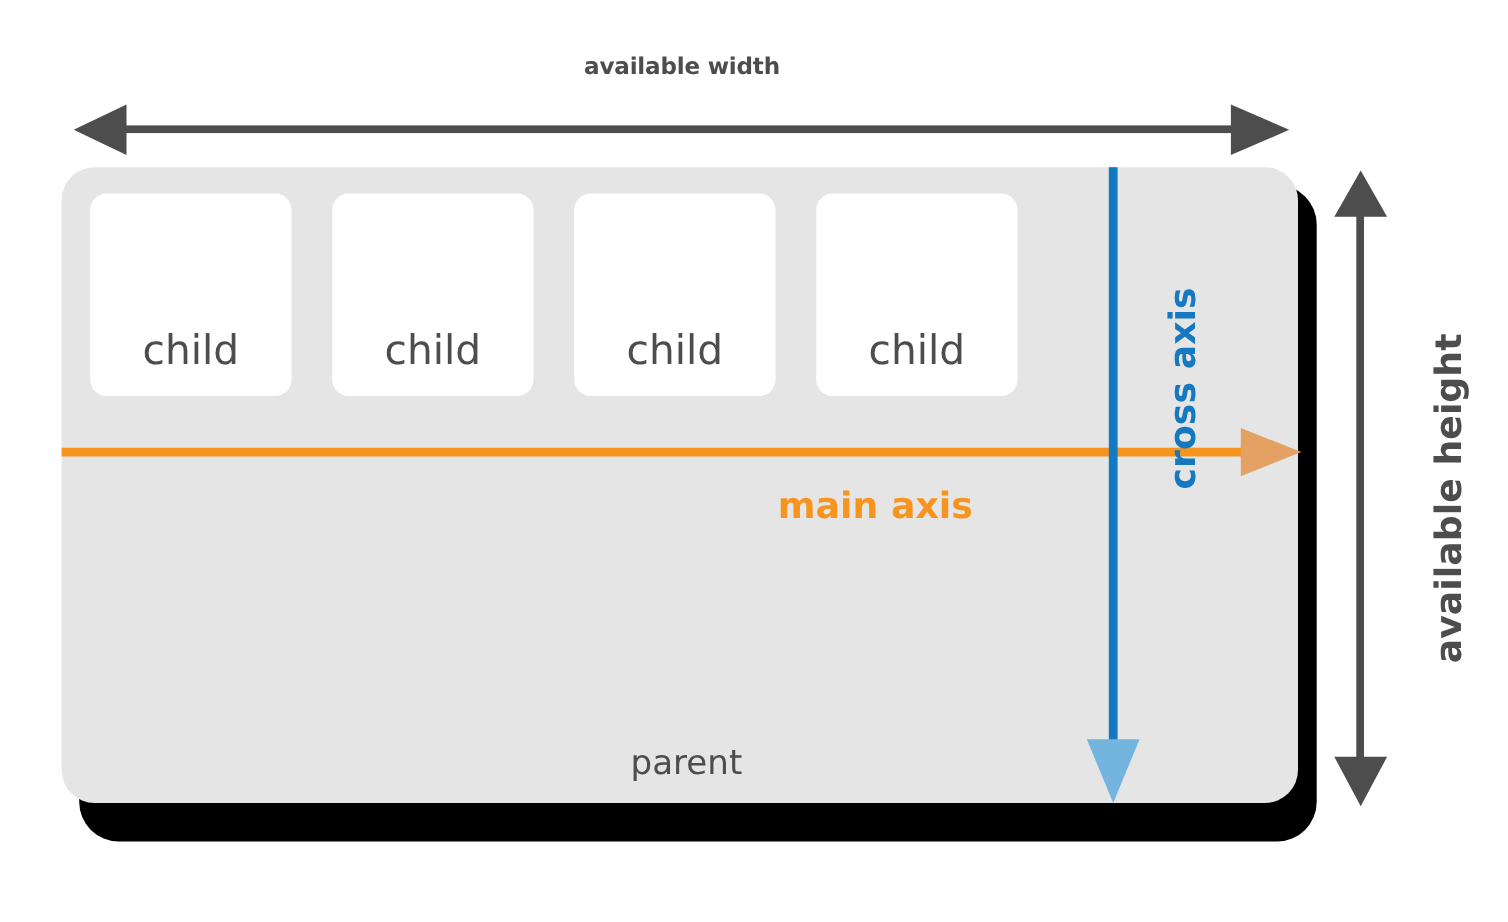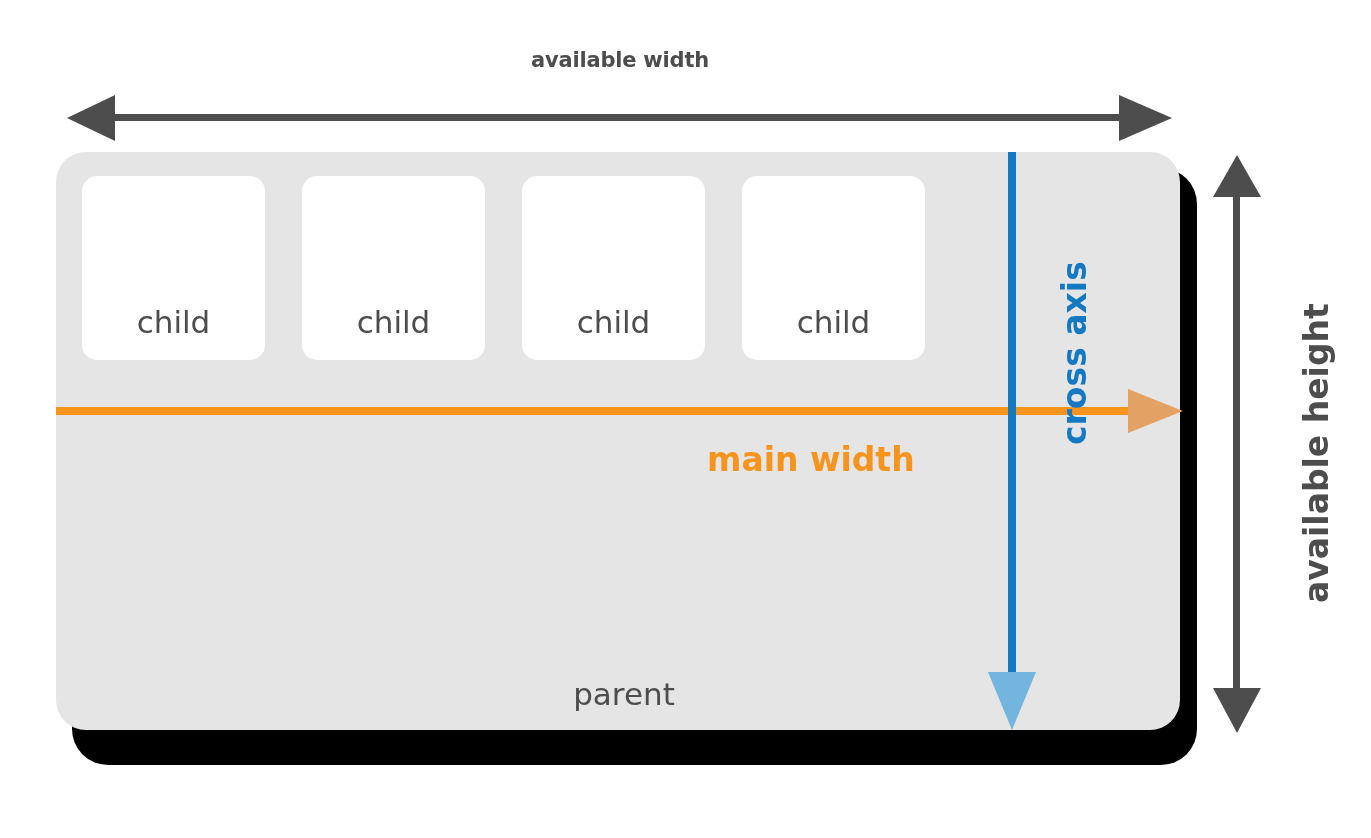--- a/index.html
+++ b/index.html
@@ -95,21 +95,21 @@
     background: #ffffff;
     border-radius: 15px;
     position: relative;
   }
   .child-label {
     position: absolute;
     left: 0;
     right: 0;
     bottom: 20px;
     text-align: center;
-    font-size: 31px;
+    font-size: 37px;
     color: #4d4d4d;
   }
 
   
   .parent-label {
     position: absolute;
     left: 0;
     width: 1136px;
     top: 524px;
     text-align: center;
@@ -244,21 +244,21 @@
       <div class="child">
         <div class="child-label">child</div>
       </div>
     </div>
 
     <div class="parent-label">parent</div>
   </div>
 
   <div class="main-axis-line"></div>
   <div class="main-axis-head"></div>
-  <div class="main-axis-label">main width</div>
+  <div class="main-axis-label">main axis</div>
 
   <div class="cross-axis-line"></div>
   <div class="cross-axis-head"></div>
   <div class="cross-axis-label">cross axis</div>
 
   <div class="arrow-up"></div>
   <div class="vline"></div>
   <div class="arrow-down"></div>
   <div class="height-label">available height</div>
 

